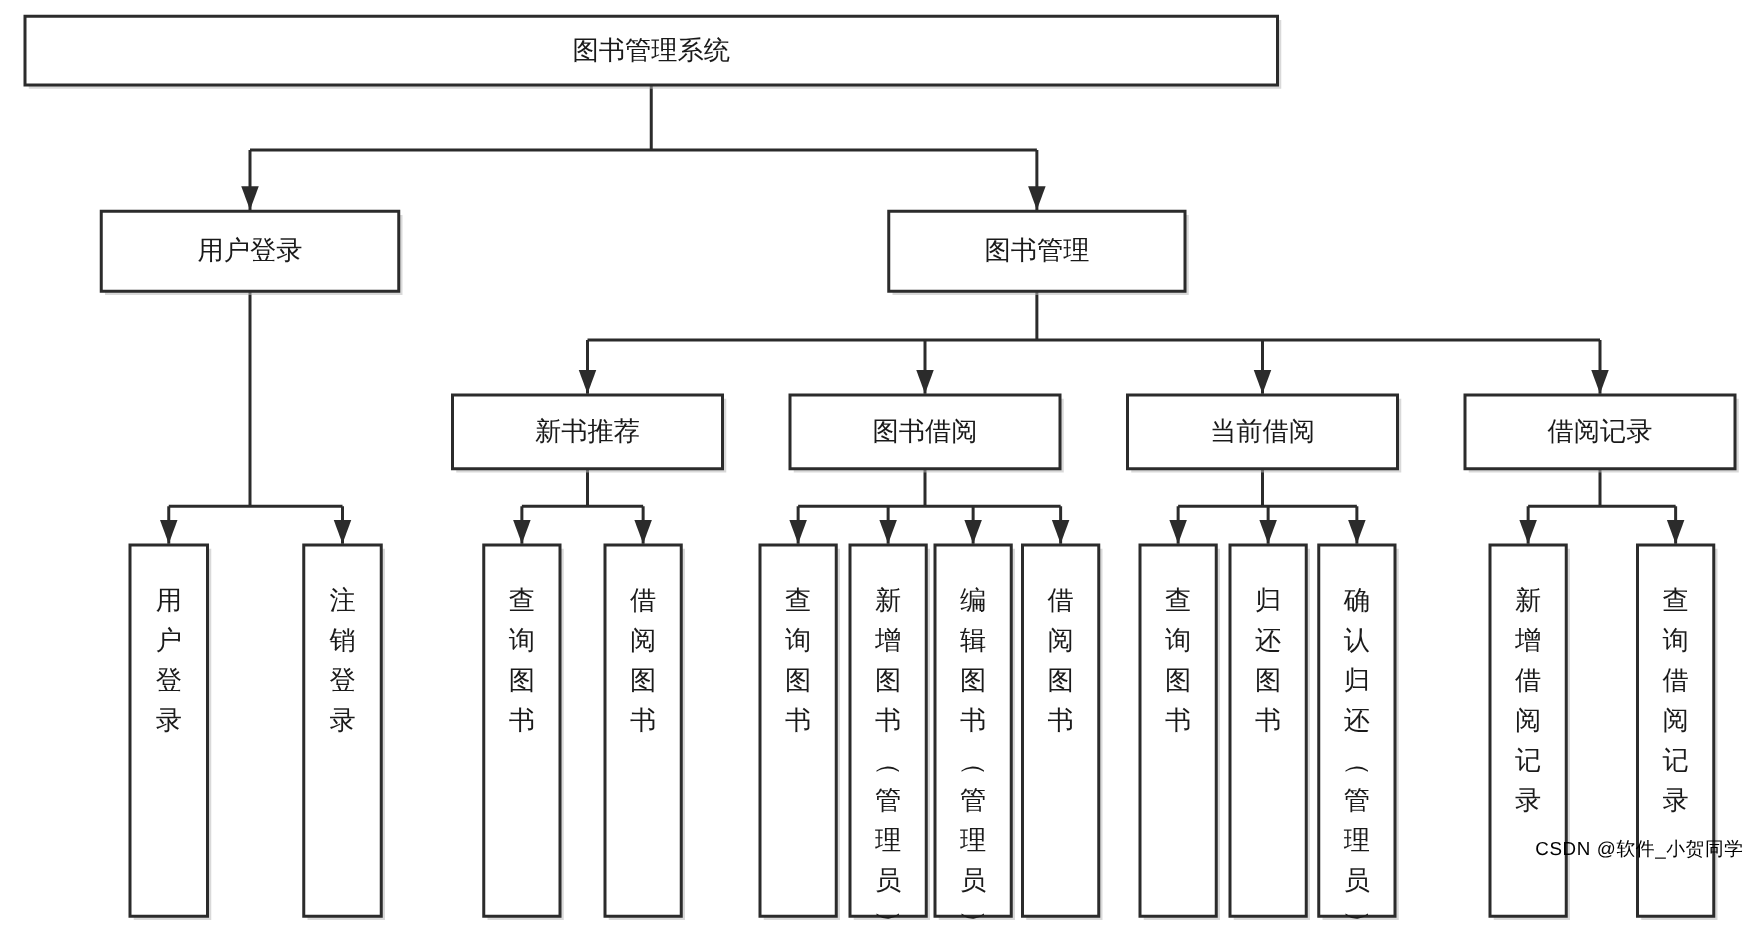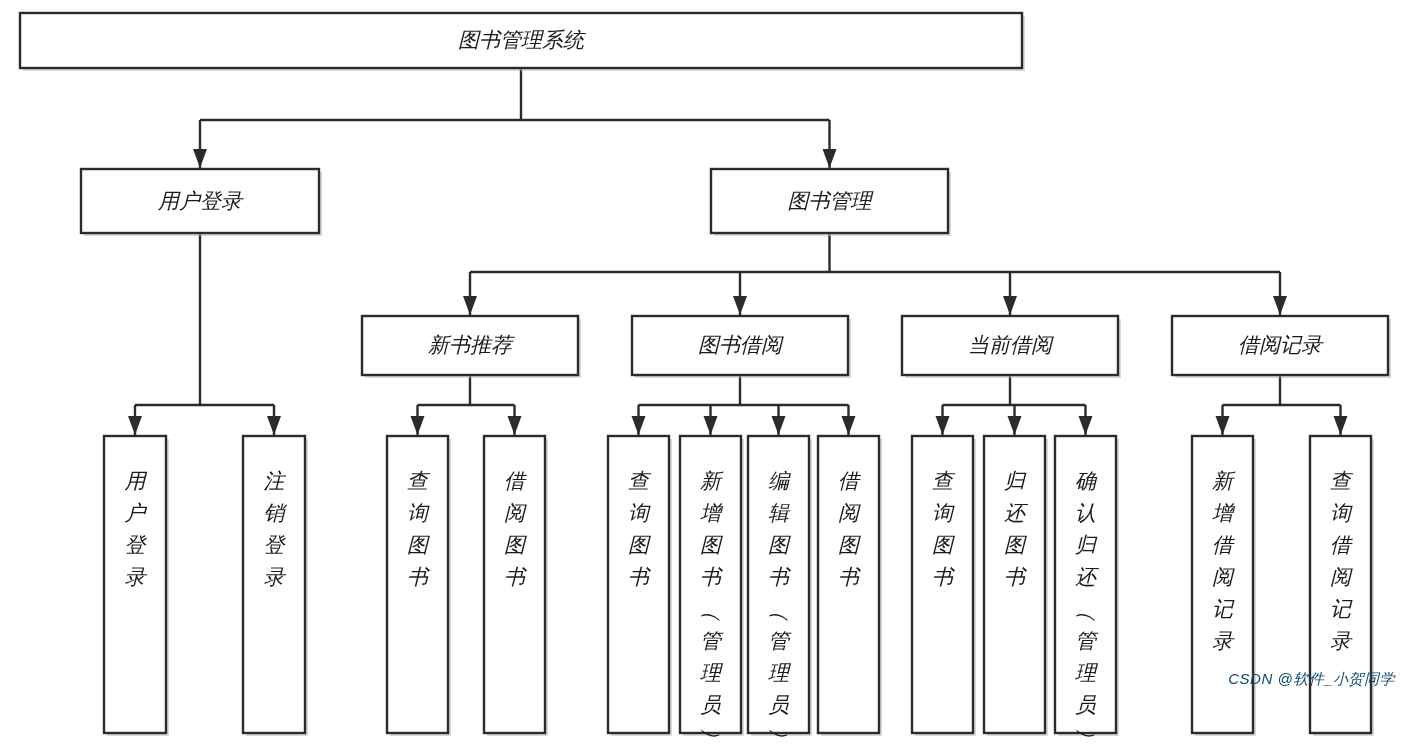--- a/index.html
+++ b/index.html
@@ -10,21 +10,20 @@
   body {
     width: 1405px;
     height: 747px;
     font-family: "Liberation Sans", "DejaVu Sans", sans-serif;
     overflow: hidden;
   }
   #diagram-root {
     position: relative;
     width: 1405px;
     height: 695px;
-    font-style: italic;
   }
   svg.flowchart {
     position: absolute;
     top: 0;
     left: 0;
     width: 1405px;
     height: 747px;
     display: block;
   }
   .node-box {
@@ -60,21 +59,21 @@
     fill: #1a1a1a;
     text-anchor: middle;
     dominant-baseline: middle;
   }
   .watermark {
     position: absolute;
     right: 10px;
     bottom: 6px;
     font-family: "Liberation Sans", "DejaVu Sans", sans-serif;
     font-size: 15px;
-    color: #0c4a6e;
+    color: #000000;
     letter-spacing: 0.5px;
     white-space: nowrap;
     user-select: none;
   }
 </style>
 </head>
 <body>
 
 <div id="diagram-root">
 

